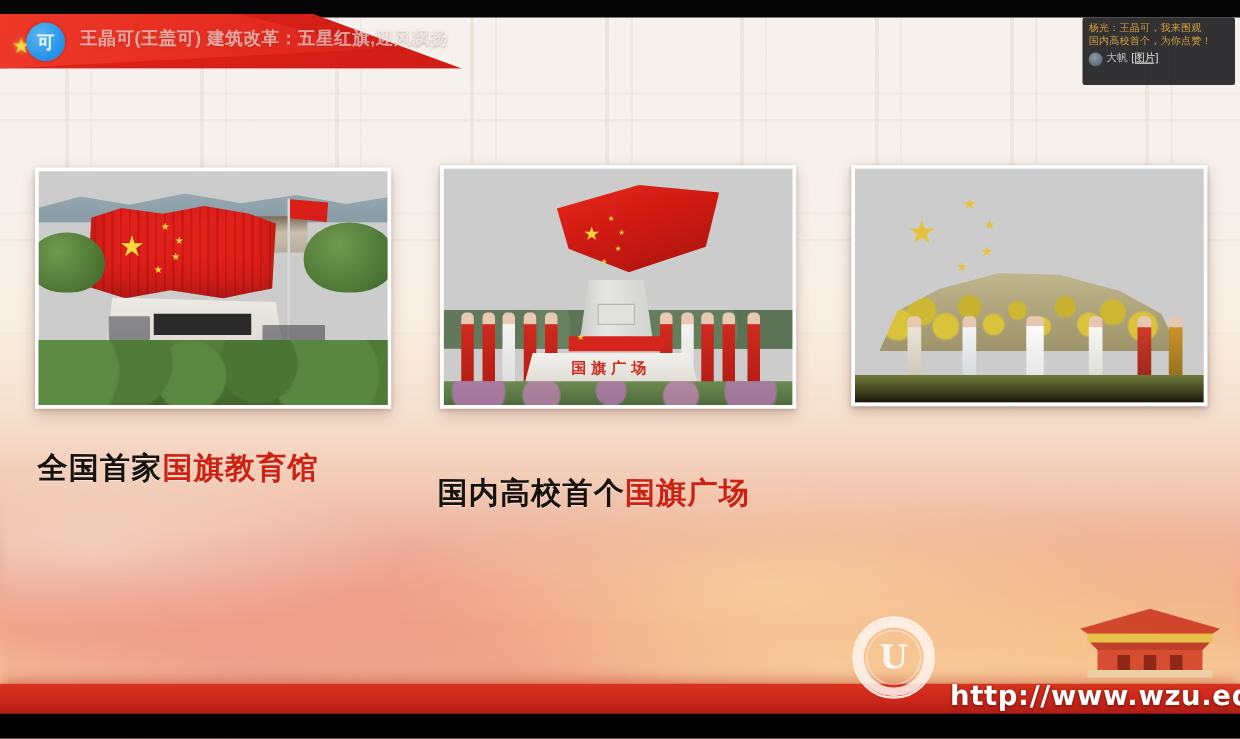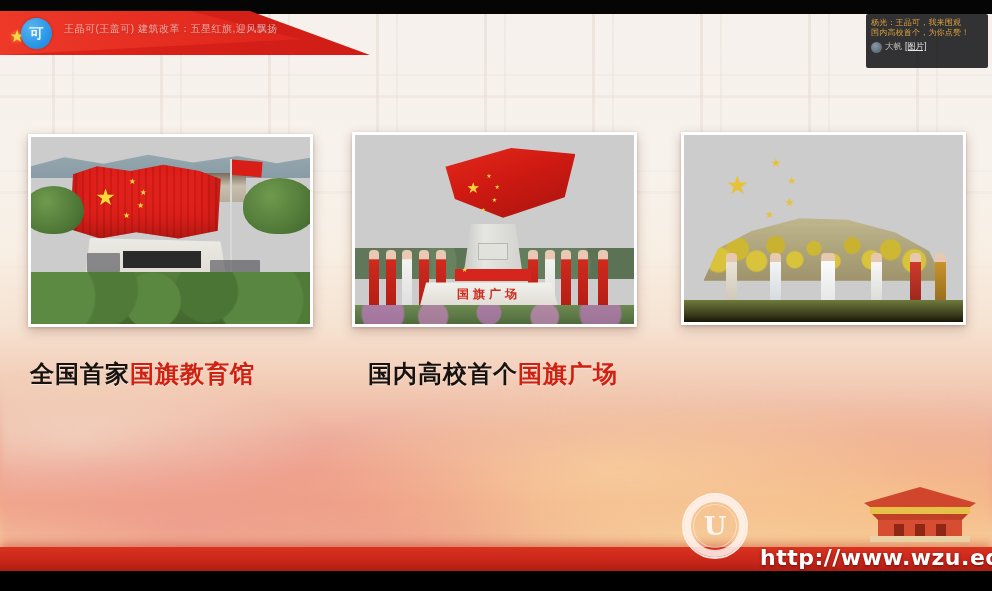--- a/index.html
+++ b/index.html
@@ -100,21 +100,21 @@
     position: absolute; left: 21px; top: 18px;
     width: 31px; height: 31px; border-radius: 50%;
     background: radial-gradient(circle at 35% 32%, #59b5f0 0%, #2a96e8 60%, #1c82d6 100%);
     color: #eaf6ff;
     font-size: 14px; font-weight: bold;
     display: flex; align-items: center; justify-content: center;
     box-shadow: 0 0 3px rgba(0,0,0,.28);
   }
   .overlay-title {
     position: absolute; left: 64px; top: 22px;
-    font-size: 10px; font-weight: normal;
+    font-size: 14px; font-weight: bold;
     color: rgba(252,252,252,.58);
     letter-spacing: .5px;
     white-space: nowrap;
     text-shadow: 0 1px 2px rgba(120,60,50,.35);
     filter: blur(.45px);
   }
 
   
   .chat-box {
     position: absolute; right: 4px; top: 14px;
@@ -341,21 +341,21 @@
     font-size: 24px;
     font-weight: bold;
     letter-spacing: 1px;
     white-space: nowrap;
     color: #18120f;
     text-shadow: 0 1px 1px rgba(255,255,255,.5);
     font-family: "DejaVu Sans", "Liberation Sans", sans-serif;
   }
   .caption .hl { color: #cf2112; }
   #cap1 { left: 30px;  top: 358px; }
-  #cap2 { left: 350px; top: 358px; margin-left: 18px; }
+  #cap2 { left: 350px; top: 378px; }
   #cap3 { left: 716px; top: 358px; }
 
   
   .logo-wrap {
     position: absolute; right: 6px; bottom: 20px;
     height: 90px; width: 310px;
   }
   .seal {
     position: absolute; left: 6px; top: 12px;
     width: 66px; height: 66px; border-radius: 50%;

